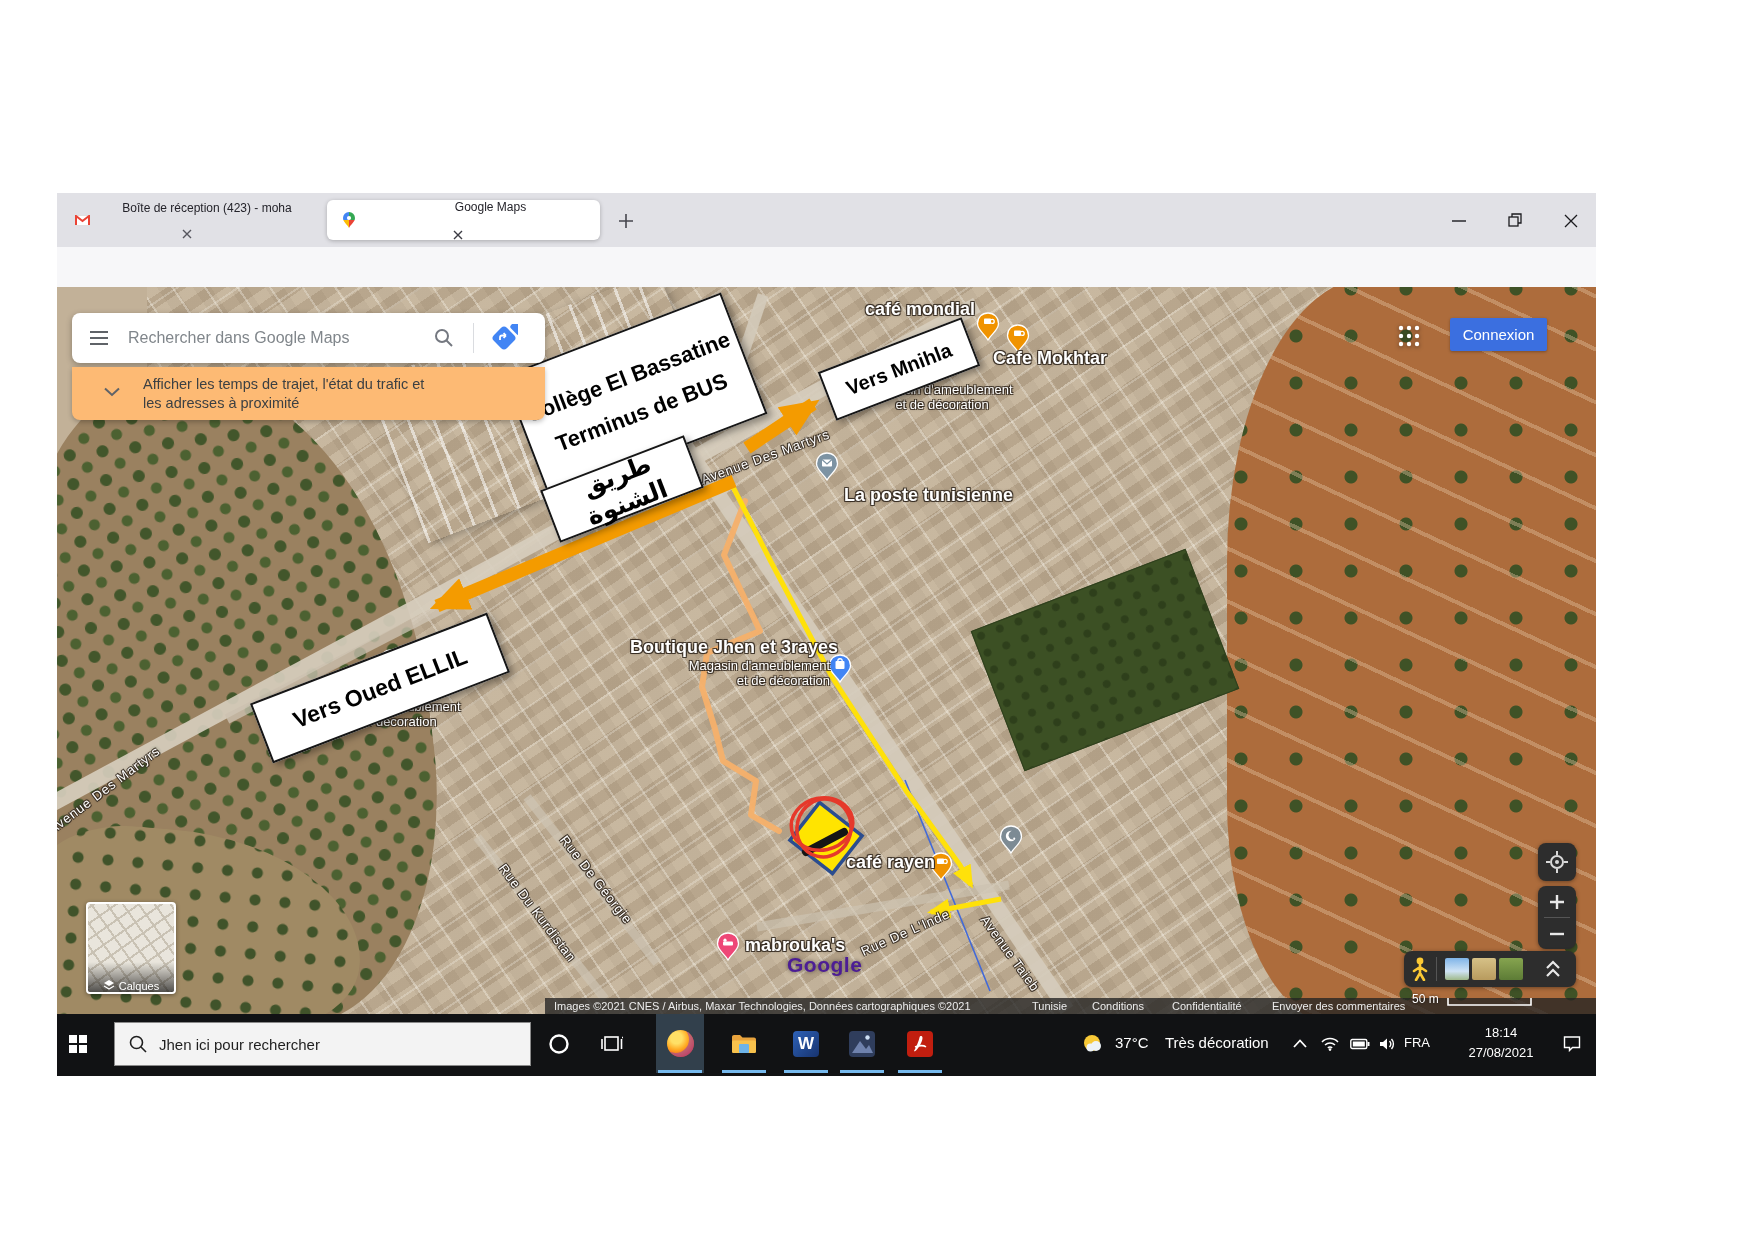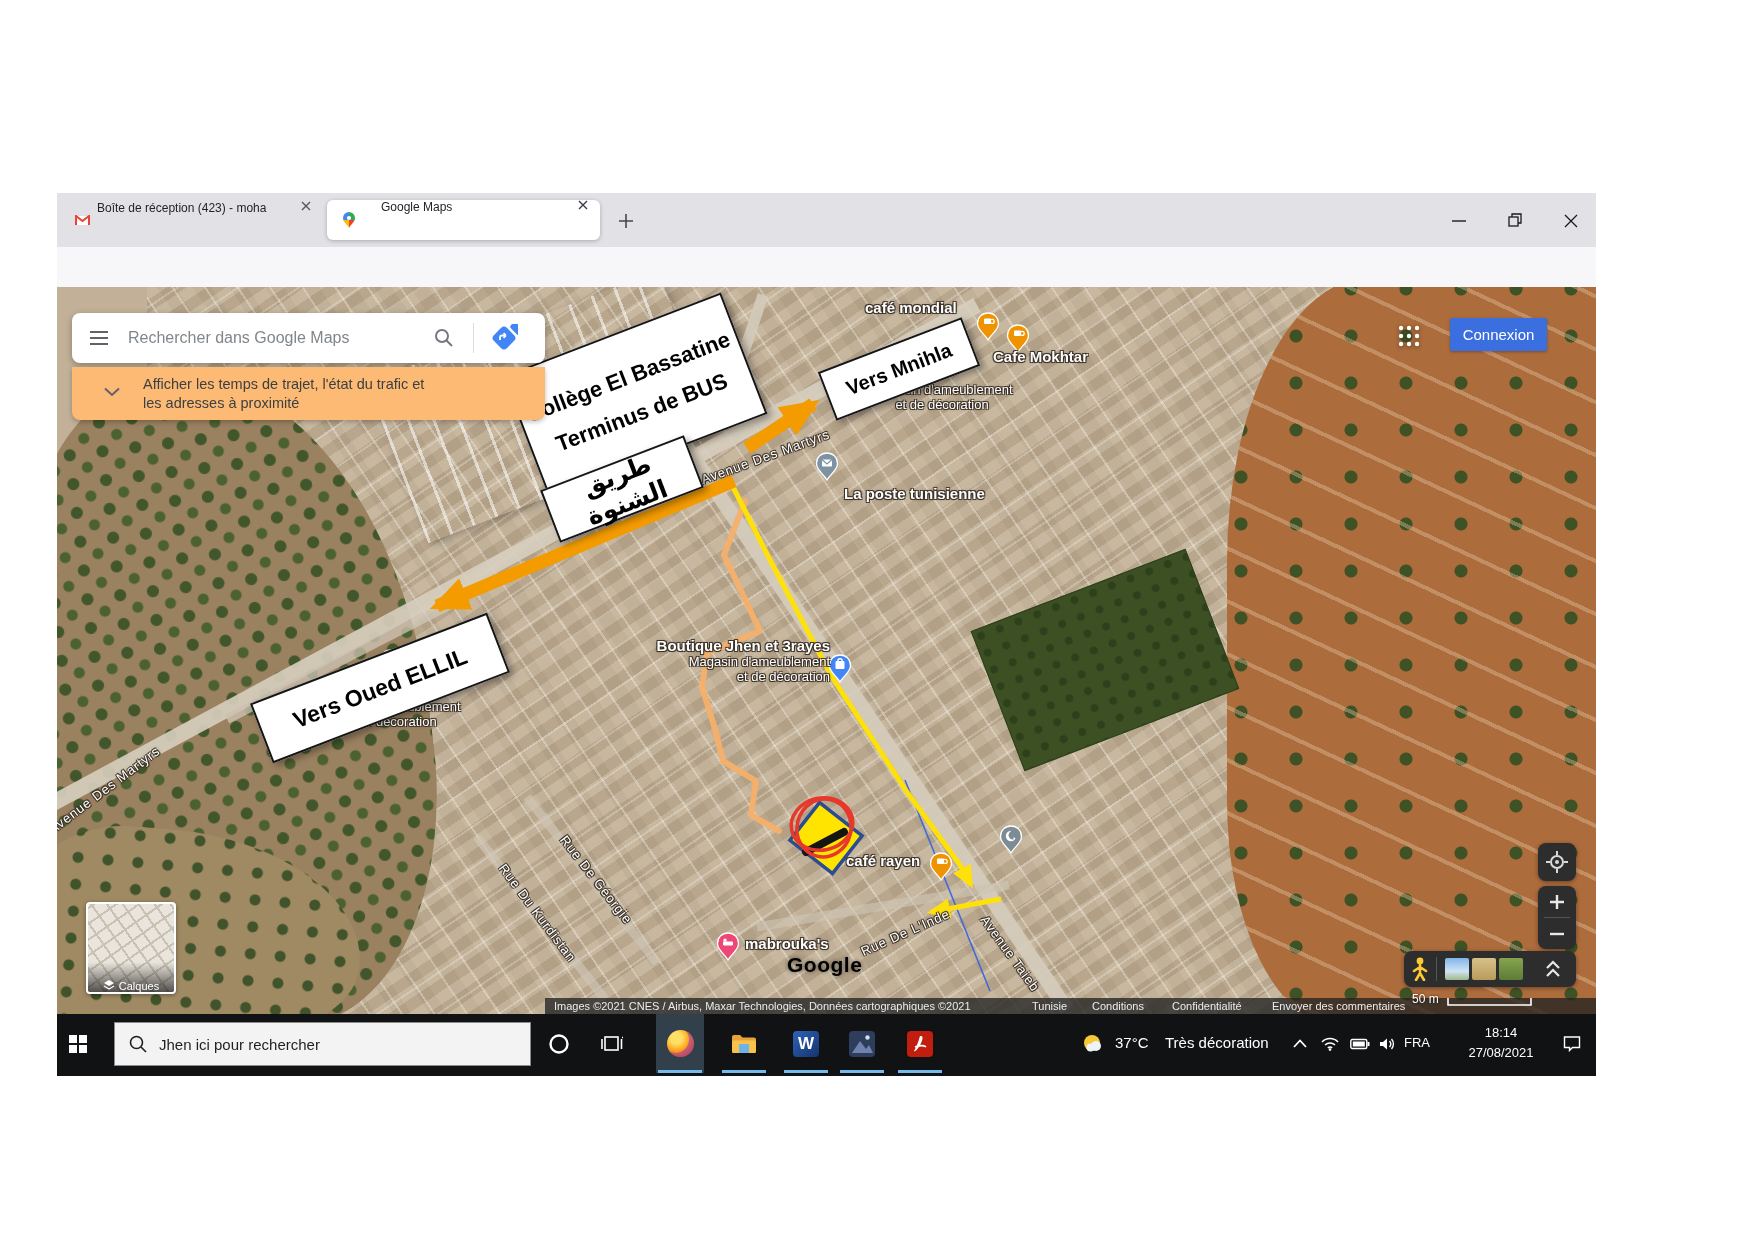--- a/index.html
+++ b/index.html
@@ -1,31 +1,31 @@
 <!DOCTYPE html>
 <html><head>
 <meta charset="utf-8">
 <style>
   html,body{margin:0;padding:0;background:#fff;width:1754px;height:1240px;
     font-family:"Liberation Sans",sans-serif;-webkit-font-smoothing:antialiased;}
   .a{position:absolute;}
   .window{position:absolute;left:57px;top:193px;width:1539px;height:883px;}
   
   .tabbar{position:absolute;left:0;top:0;width:1539px;height:54px;background:#e1e1e6;}
-  .tab{position:absolute;display:flex;align-items:flex-start;font-size:12px;color:#24232a;}
+  .tab{position:absolute;display:flex;align-items:center;font-size:12px;color:#24232a;flex-direction:column;}
   .tab.active{background:#fff;border-radius:6px;box-shadow:0 1px 4px rgba(0,0,0,.25);}
   .tab .ttl{white-space:nowrap;overflow:hidden;flex:1;}
   .navbar{position:absolute;left:0;top:54px;width:1539px;height:40px;background:#f7f7f9;border-bottom:1px solid #dcdce1;}
   .navico{position:absolute;width:30px;height:30px;top:59px;display:flex;align-items:center;justify-content:center;border-radius:4px;}
   .urlbar{position:absolute;left:278px;top:58px;width:905px;height:32px;background:#ffffff;border-radius:5px;
     box-shadow:0 1px 3px rgba(0,0,0,.18);display:flex;align-items:center;}
   .url{font-size:13px;color:#3f3f45;white-space:nowrap;overflow:hidden;}
   
   .map{position:absolute;left:0;top:94px;width:1539px;height:727px;overflow:hidden;background:#c2b198;}
-  .ml{position:absolute;color:#fff;font-weight:700;font-size:15px;white-space:nowrap;
+  .ml{position:absolute;color:#fff;font-weight:700;font-size:18px;white-space:nowrap;
       text-shadow:-1px -1px 0 rgba(55,45,35,.9),1px -1px 0 rgba(55,45,35,.9),-1px 1px 0 rgba(55,45,35,.9),1px 1px 0 rgba(55,45,35,.9),0 0 3px rgba(55,45,35,.7);}
   .sub{font-weight:400;font-size:13px;}
   .street{font-weight:400;font-size:13px;letter-spacing:1px;}
   .abox{position:absolute;background:#fff;border:2px solid #161616;color:#000;font-weight:700;
         display:flex;flex-direction:column;align-items:center;justify-content:center;
         box-shadow:3px 4px 7px rgba(0,0,0,.35);text-align:center;}
   .gbtn{position:absolute;background:#3b6fe0;color:#fff;border-radius:2px;display:flex;align-items:center;justify-content:center;
         font-size:15px;font-weight:500;box-shadow:0 1px 3px rgba(0,0,0,.3);}
   .dkbtn{position:absolute;background:#2d2d2d;border-radius:8px;box-shadow:0 1px 4px rgba(0,0,0,.4);
         display:flex;align-items:center;justify-content:center;color:#e8e8e8;}
@@ -409,21 +409,21 @@
       <div class="a" style="left:0;bottom:0;width:100%;height:30px;background:linear-gradient(rgba(0,0,0,0),rgba(0,0,0,.65));
            display:flex;align-items:flex-end;justify-content:center;color:#fff;font-size:11px;box-sizing:border-box;gap:4px;">
         <svg width="12" height="12" style="margin-bottom:1px;">
           <path d="M6 1L11 4L6 7L1 4Z" fill="#fff"></path>
             <path d="M1 7L6 10L11 7" fill="none" stroke="#fff" stroke-width="1.2"></path>
           </svg>
         <span>Calques</span>
       </div>
     </div>
 
-    <div class="a" style="left:730px;top:666px;color:#000000;font-size:21px;font-weight:700;letter-spacing:.5px;
+    <div class="a" style="left:730px;top:666px;color:#4c1d95;font-size:21px;font-weight:700;letter-spacing:.5px;
          text-shadow:0 0 4px rgba(0,0,0,.55);">Google</div>
     <div class="attr">
       <span style="left:9px;">Images ©2021 CNES / Airbus, Maxar Technologies, Données cartographiques ©2021</span>
       <span style="left:487px;">Tunisie</span>
       <span style="left:547px;">Conditions</span>
       <span style="left:627px;">Confidentialité</span>
       <span style="left:727px;">Envoyer des commentaires</span>
     </div>
     <div class="a" style="left:1355px;top:705px;color:#fff;font-size:12px;text-shadow:0 0 3px rgba(0,0,0,.8);">50 m</div>
     <svg class="a" style="left:1390px;top:710px;" width="85" height="10">

